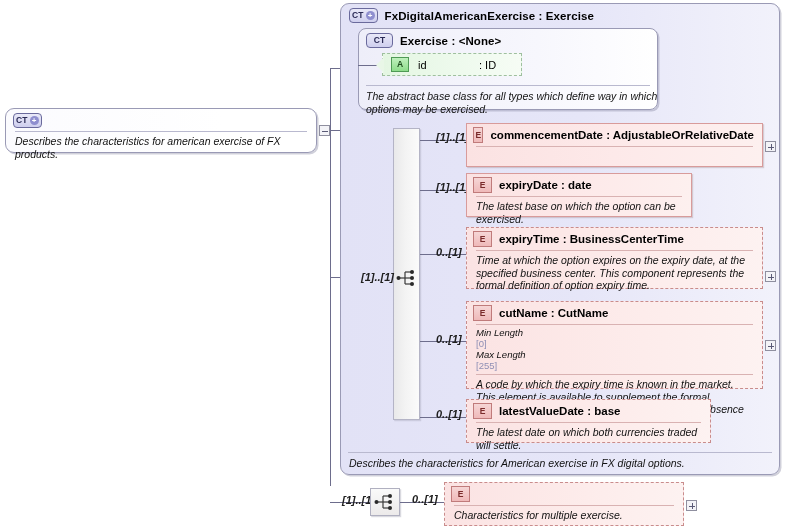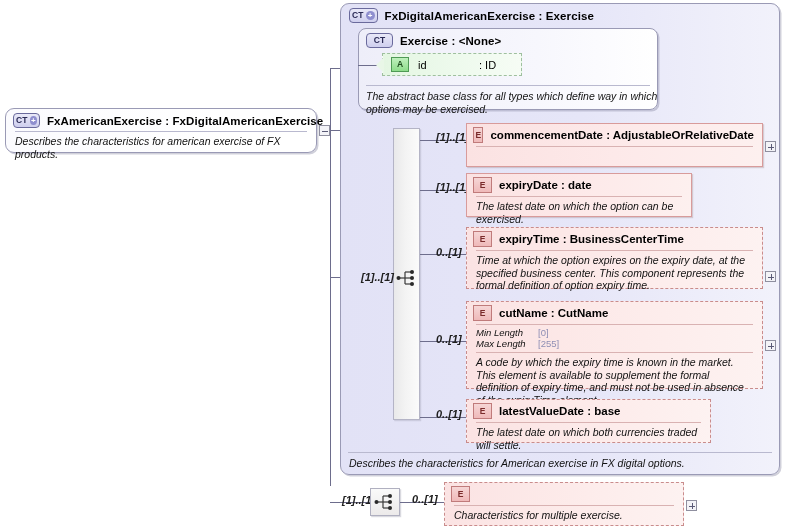--- a/index.html
+++ b/index.html
@@ -79,21 +79,21 @@
   }
   .elbox.dashed{border:1px dashed #c98c8c;background:linear-gradient(to right,#fbe3e3 0%,#fdeceb 60%,#fdf2f1 100%);}
   .elbox.solid{box-shadow:1.2px 1.2px 0 rgba(150,120,120,.30);}
   .el-title{
     display:flex;align-items:center;gap:7px;
     padding:3px 8px 2px 6px;font-weight:bold;font-size:11.5px;white-space:nowrap;
   }
 
   
   .facets{padding:2px 8px 2px 9px;font-size:9.5px;line-height:11px;}
-  .facets .frow{display:flex;}
+  .facets .frow{display:flex;flex-direction:column;}
   .facets .fname{font-style:italic;width:62px;color:#111;}
   .facets .fval{color:#8f8fb5;}
 
   
   .card{
     position:absolute;font-style:italic;font-size:11px;font-weight:bold;
     color:#202020;white-space:nowrap;
   }
 
   
@@ -147,21 +147,20 @@
 </style>
 </head>
 <body>
 
 <div class="ctbox white" style="left:5px;top:108px;width:312px;height:45px;">
   <div class="ct-title">
     <span class="badge">
       <span>CT</span>
         <span class="plus">+</span>
     </span>
-    <span>FxAmericanExercise : FxDigitalAmericanExercise</span>
   </div>
   <div class="sep"></div>
   <div class="annot">Describes the characteristics for american exercise of FX products.</div>
 </div>
 
 <div class="pmbtn" style="left:319px;top:125px;"></div>
 
 <div class="ln lnh" style="left:330px;top:130px;width:10px;"></div>
 <div class="ln lnv" style="left:330px;top:68px;height:418px;"></div>
 <div class="ln lnh" style="left:330px;top:68px;width:28px;"></div>
@@ -230,21 +229,21 @@
 <div class="pmbtn plus" style="left:765px;top:141px;"></div>
 
 <div class="ln lnh" style="left:420px;top:190px;width:46px;"></div>
 <div class="card" style="left:436px;top:181px;">[1]..[1]</div>
 <div class="elbox solid" style="left:466px;top:173px;width:226px;height:44px;">
   <div class="el-title">
     <span class="badge-e">E</span>
     <span>expiryDate : date</span>
   </div>
   <div class="sep red"></div>
-  <div class="annot">The latest date on which the option can be exercised.</div>
+  <div class="annot">The latest base on which the option can be exercised.</div>
 </div>
 
 <div class="ln lnh" style="left:420px;top:254px;width:46px;"></div>
 <div class="card" style="left:436px;top:246px;">0..[1]</div>
 <div class="elbox dashed" style="left:466px;top:227px;width:297px;height:62px;">
   <div class="el-title">
     <span class="badge-e">E</span>
     <span>expiryTime : BusinessCenterTime</span>
   </div>
   <div class="sep red"></div>

